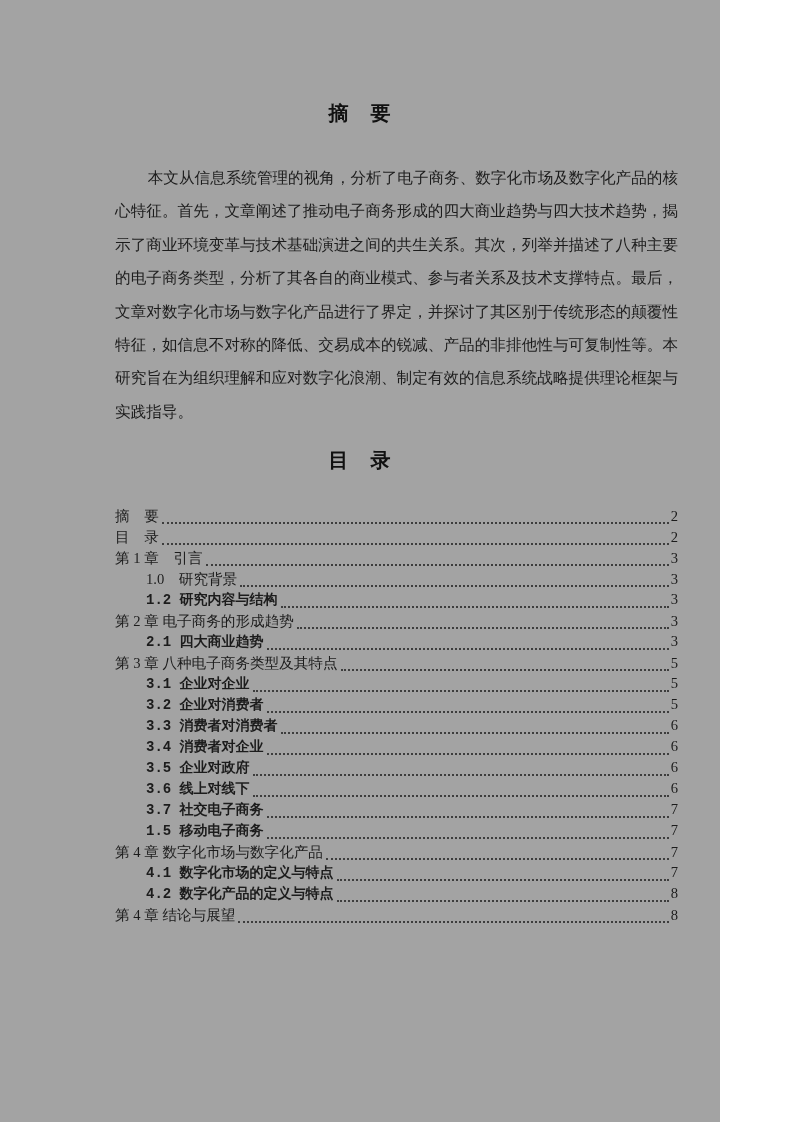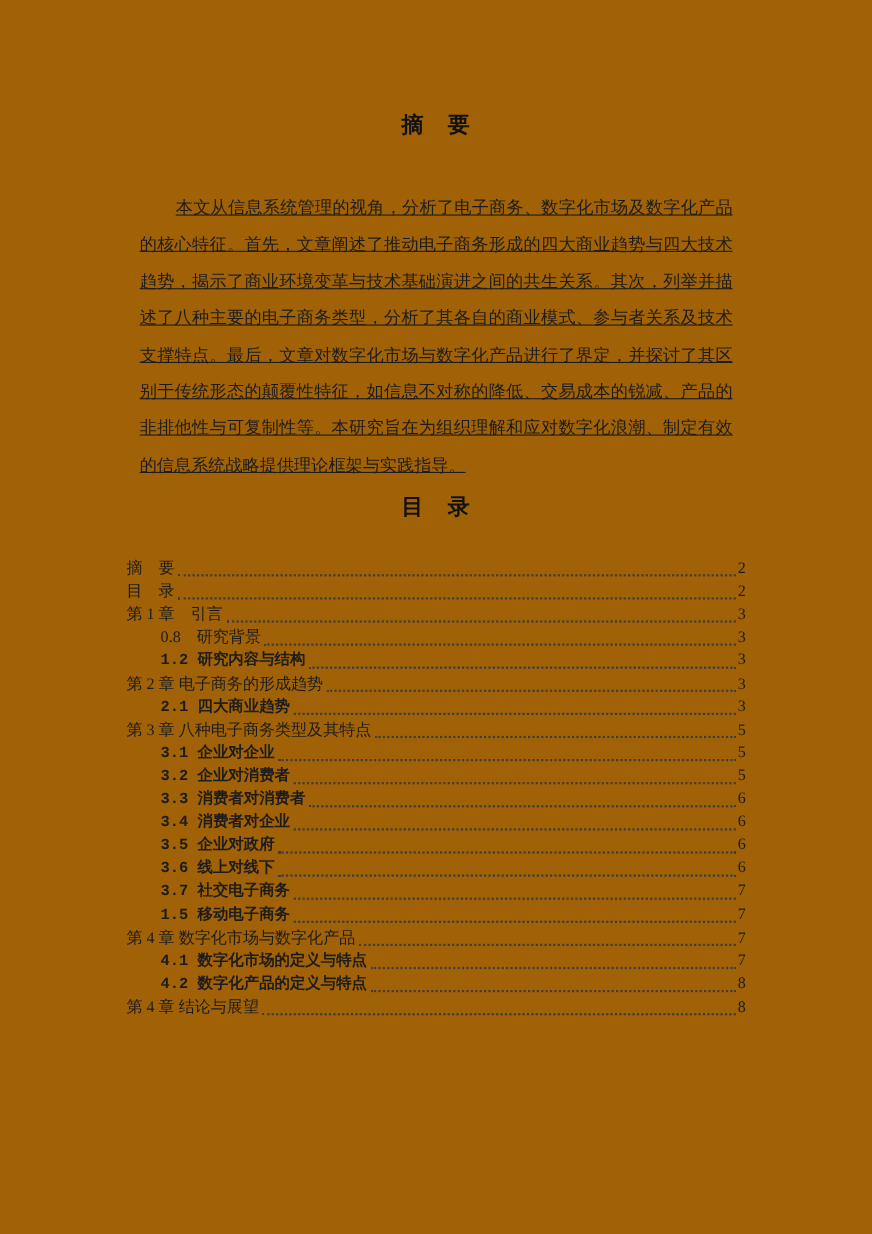--- a/index.html
+++ b/index.html
@@ -2,23 +2,23 @@
 <html><head>
 <meta charset="utf-8">
 <style>
   html, body {
     margin: 0;
     padding: 0;
     background: #ffffff;
   }
   .page {
     position: relative;
-    width: 793px;
+    width: 720px;
     height: 1122px;
-    background: #a16207;
+    background: #a3a3a3;
     color: #1a1a1a;
     font-family: "Liberation Serif", "DejaVu Serif", serif;
     overflow: hidden;
   }
   .section-title {
     position: absolute;
     left: 0;
     right: 0;
     text-align: center;
     font-size: 20px;
@@ -34,23 +34,22 @@
     top: 161px;
     left: 115px;
     width: 563px;
     font-size: 15.6px;
     line-height: 33.4px;
     text-align: justify;
     text-justify: inter-ideograph;
     color: #1c1c1c;
   }
   .abstract-body p {
-    margin: 12px;
+    margin: 0;
     text-indent: 2.1em;
-    text-decoration: underline;
   }
 
   .toc-list {
     position: absolute;
     top: 507px;
     left: 115px;
     width: 563px;
   }
   .toc-row {
     display: flex;
@@ -106,21 +105,21 @@
       <span class="toc-label">目　录</span>
       <span class="toc-dots"></span>
       <span class="toc-page">2</span>
     </div>
       <div class="toc-row level-1">
       <span class="toc-label">第 1 章　引言</span>
       <span class="toc-dots"></span>
       <span class="toc-page">3</span>
     </div>
       <div class="toc-row level-2">
-      <span class="toc-label">0.8　研究背景</span>
+      <span class="toc-label">1.0　研究背景</span>
       <span class="toc-dots"></span>
       <span class="toc-page">3</span>
     </div>
       <div class="toc-row level-2 bold">
       <span class="toc-label">1.2 研究内容与结构</span>
       <span class="toc-dots"></span>
       <span class="toc-page">3</span>
     </div>
       <div class="toc-row level-1">
       <span class="toc-label">第 2 章 电子商务的形成趋势</span>

